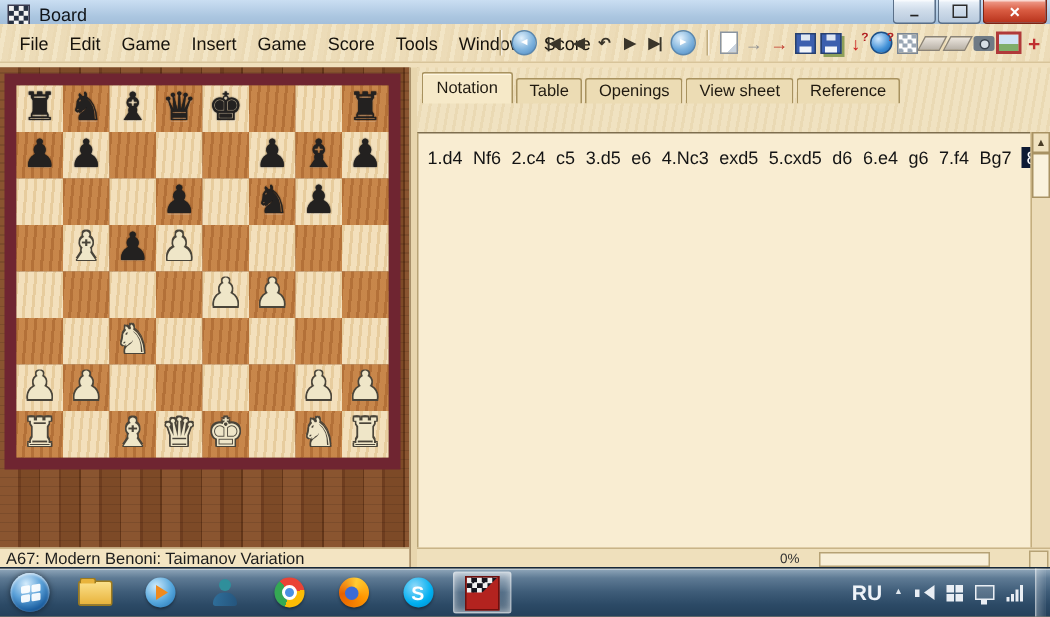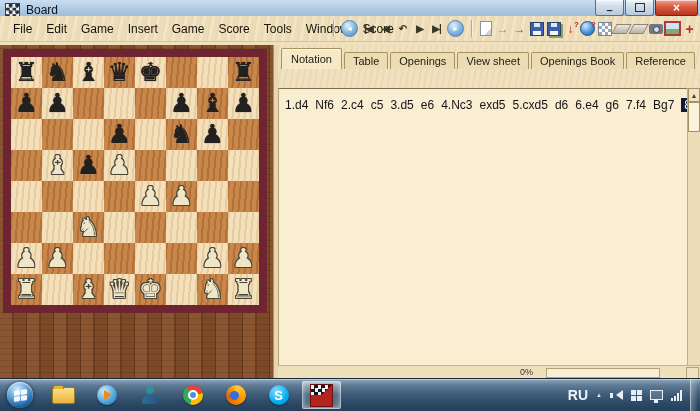--- a/index.html
+++ b/index.html
@@ -367,31 +367,33 @@
             </div>
             <div class="sq light"></div>
             <div class="sq dark">
               <span class="piece white">♞</span>
             </div>
             <div class="sq light">
               <span class="piece white">♜</span>
             </div>
           </div>
       </div>
+      <div class="eco-strip">
+        <span>A67: Modern Benoni: Taimanov Variation</span>
+      </div>
     </div>
 
     <div class="splitter"></div>
 
     <div class="notation-pane">
       <div id="tabs">
           <span class="tab active">Notation</span>
           <span class="tab">Table</span>
           <span class="tab">Openings</span>
           <span class="tab">View sheet</span>
-          <span class="tab">Openings Book</span>
           <span class="tab">Reference</span>
         </div>
       <div class="notation-body">
         <div id="moves"><span class="move">1.d4</span><span class="move">Nf6</span><span class="move">2.c4</span><span class="move">c5</span><span class="move">3.d5</span><span class="move">e6</span><span class="move">4.Nc3</span><span class="move">exd5</span><span class="move">5.cxd5</span><span class="move">d6</span><span class="move">6.e4</span><span class="move">g6</span><span class="move">7.f4</span><span class="move">Bg7</span><span class="move current">8.Bb5+</span></div>
       </div>
       <div class="vscroll">
         <div class="sbtn">
             <span>▲</span>
           </div>
         <div class="sthumb"></div>

